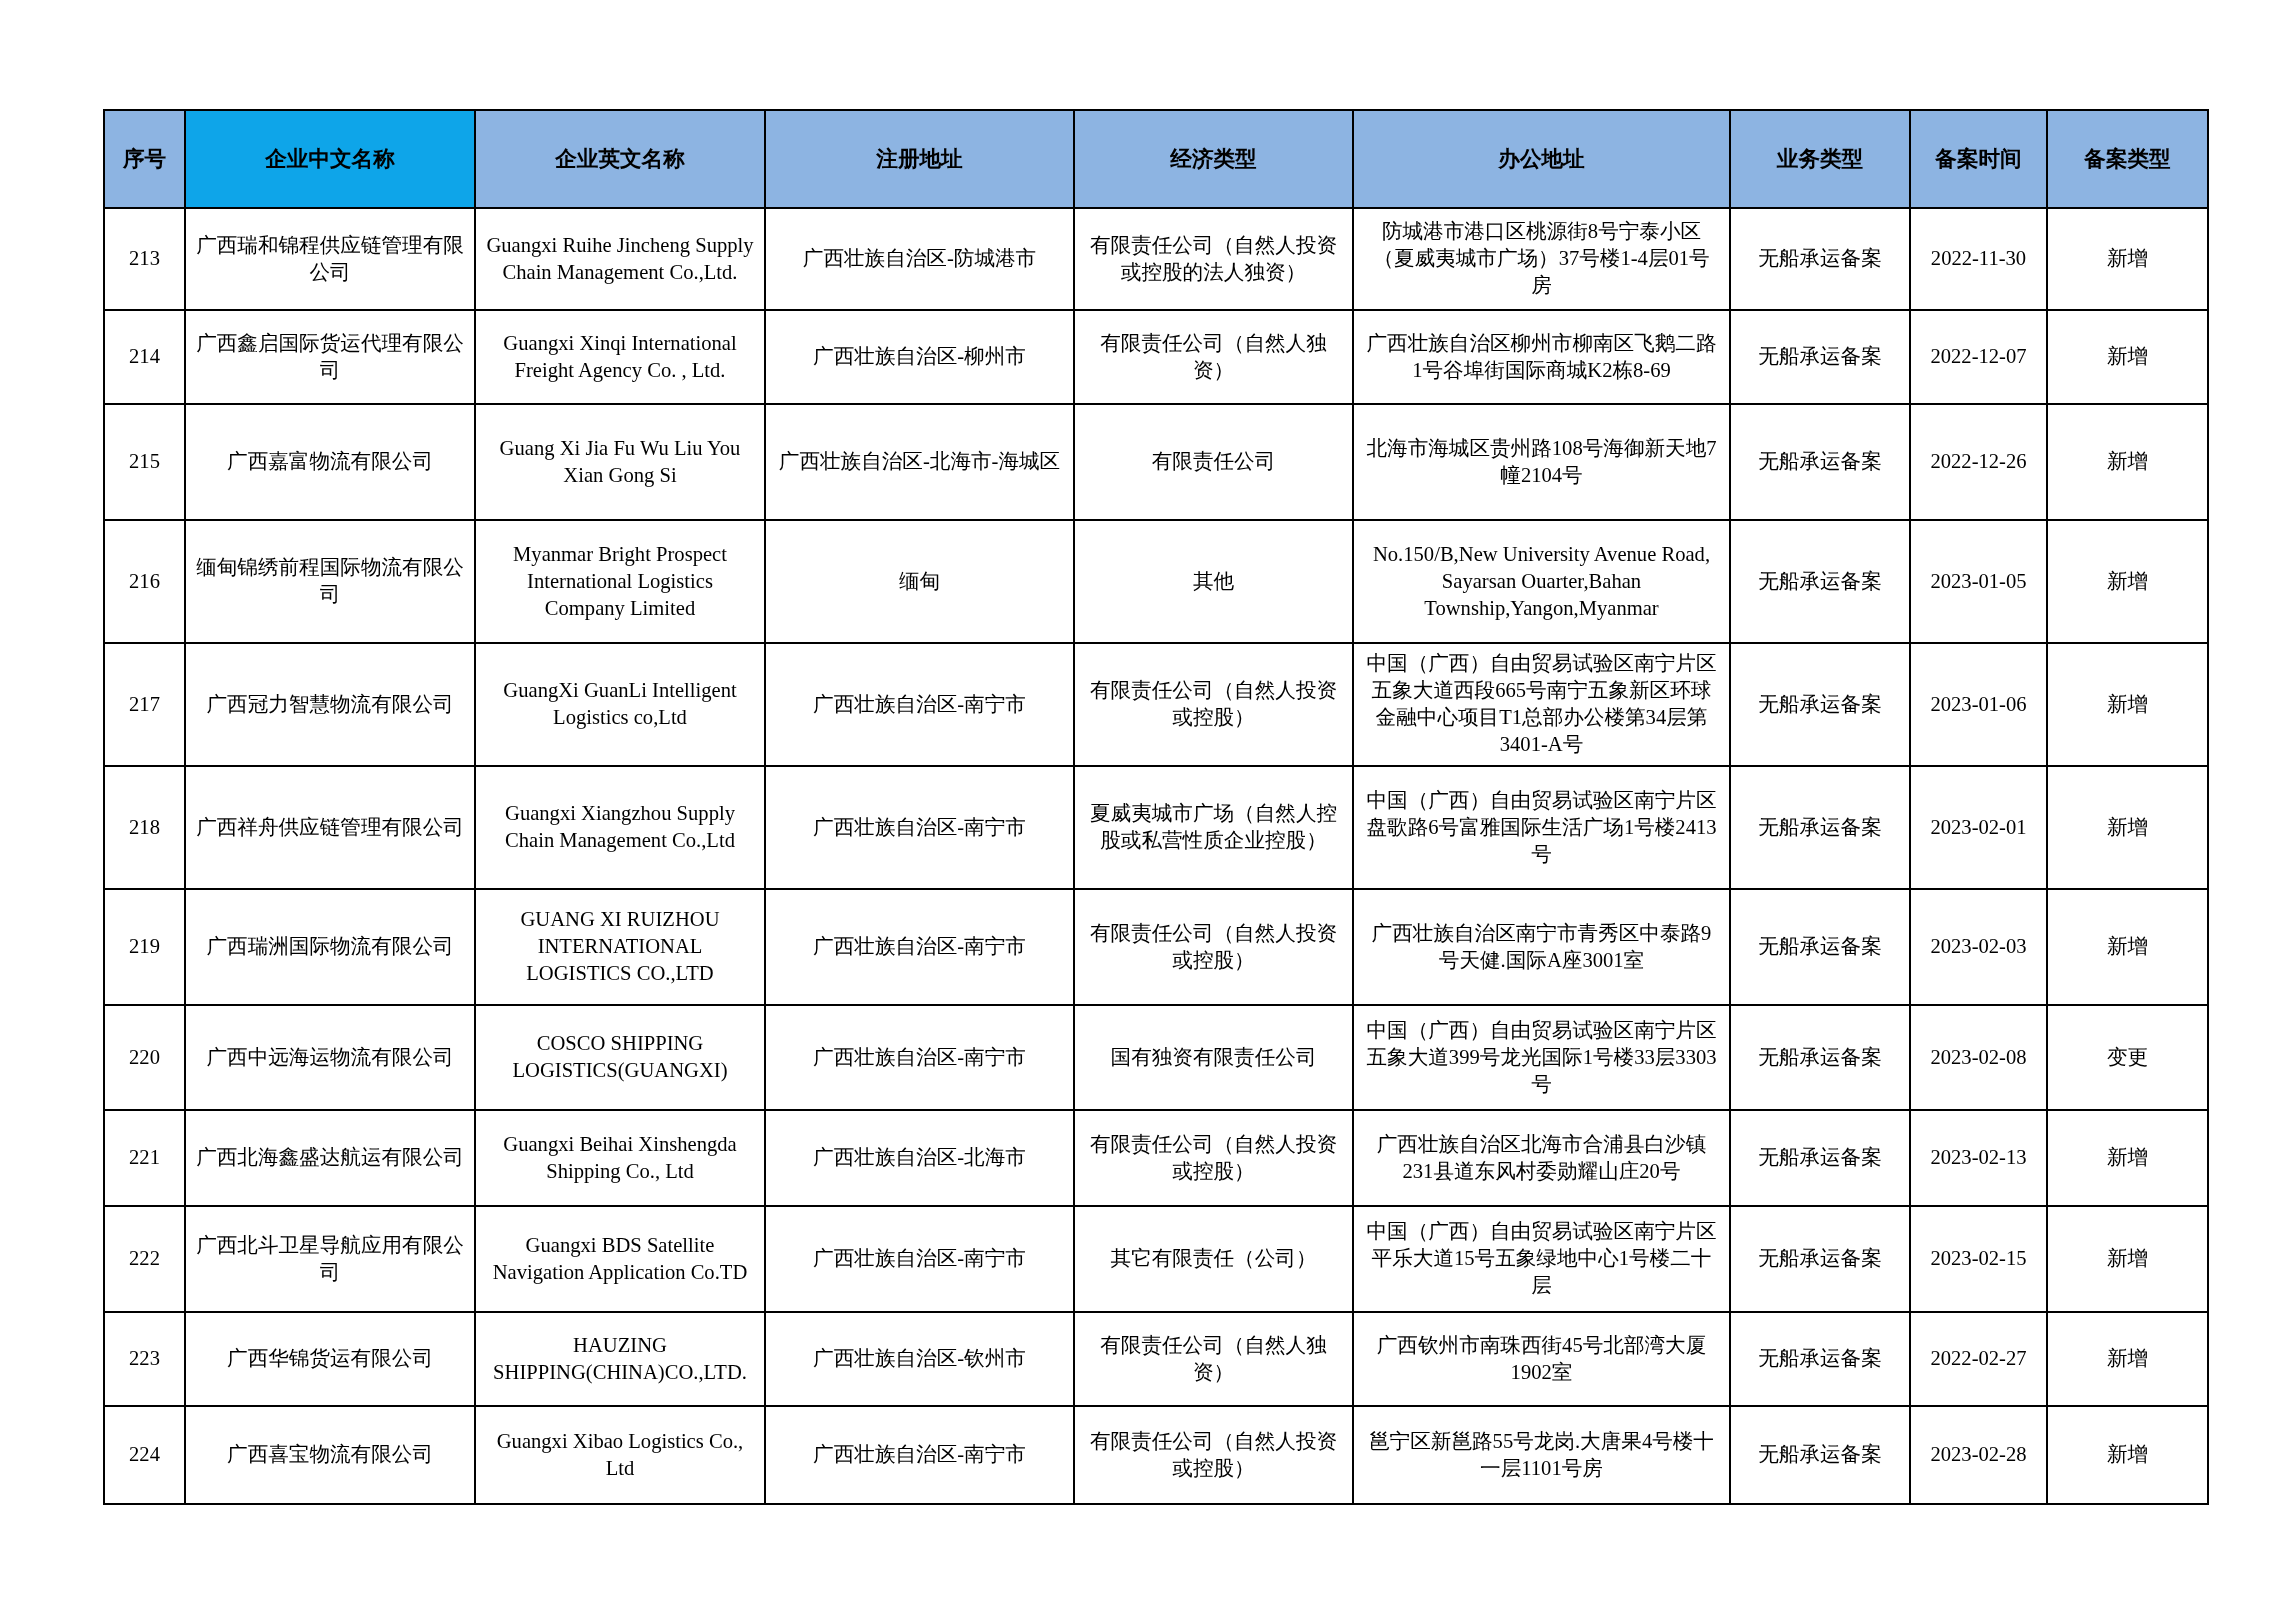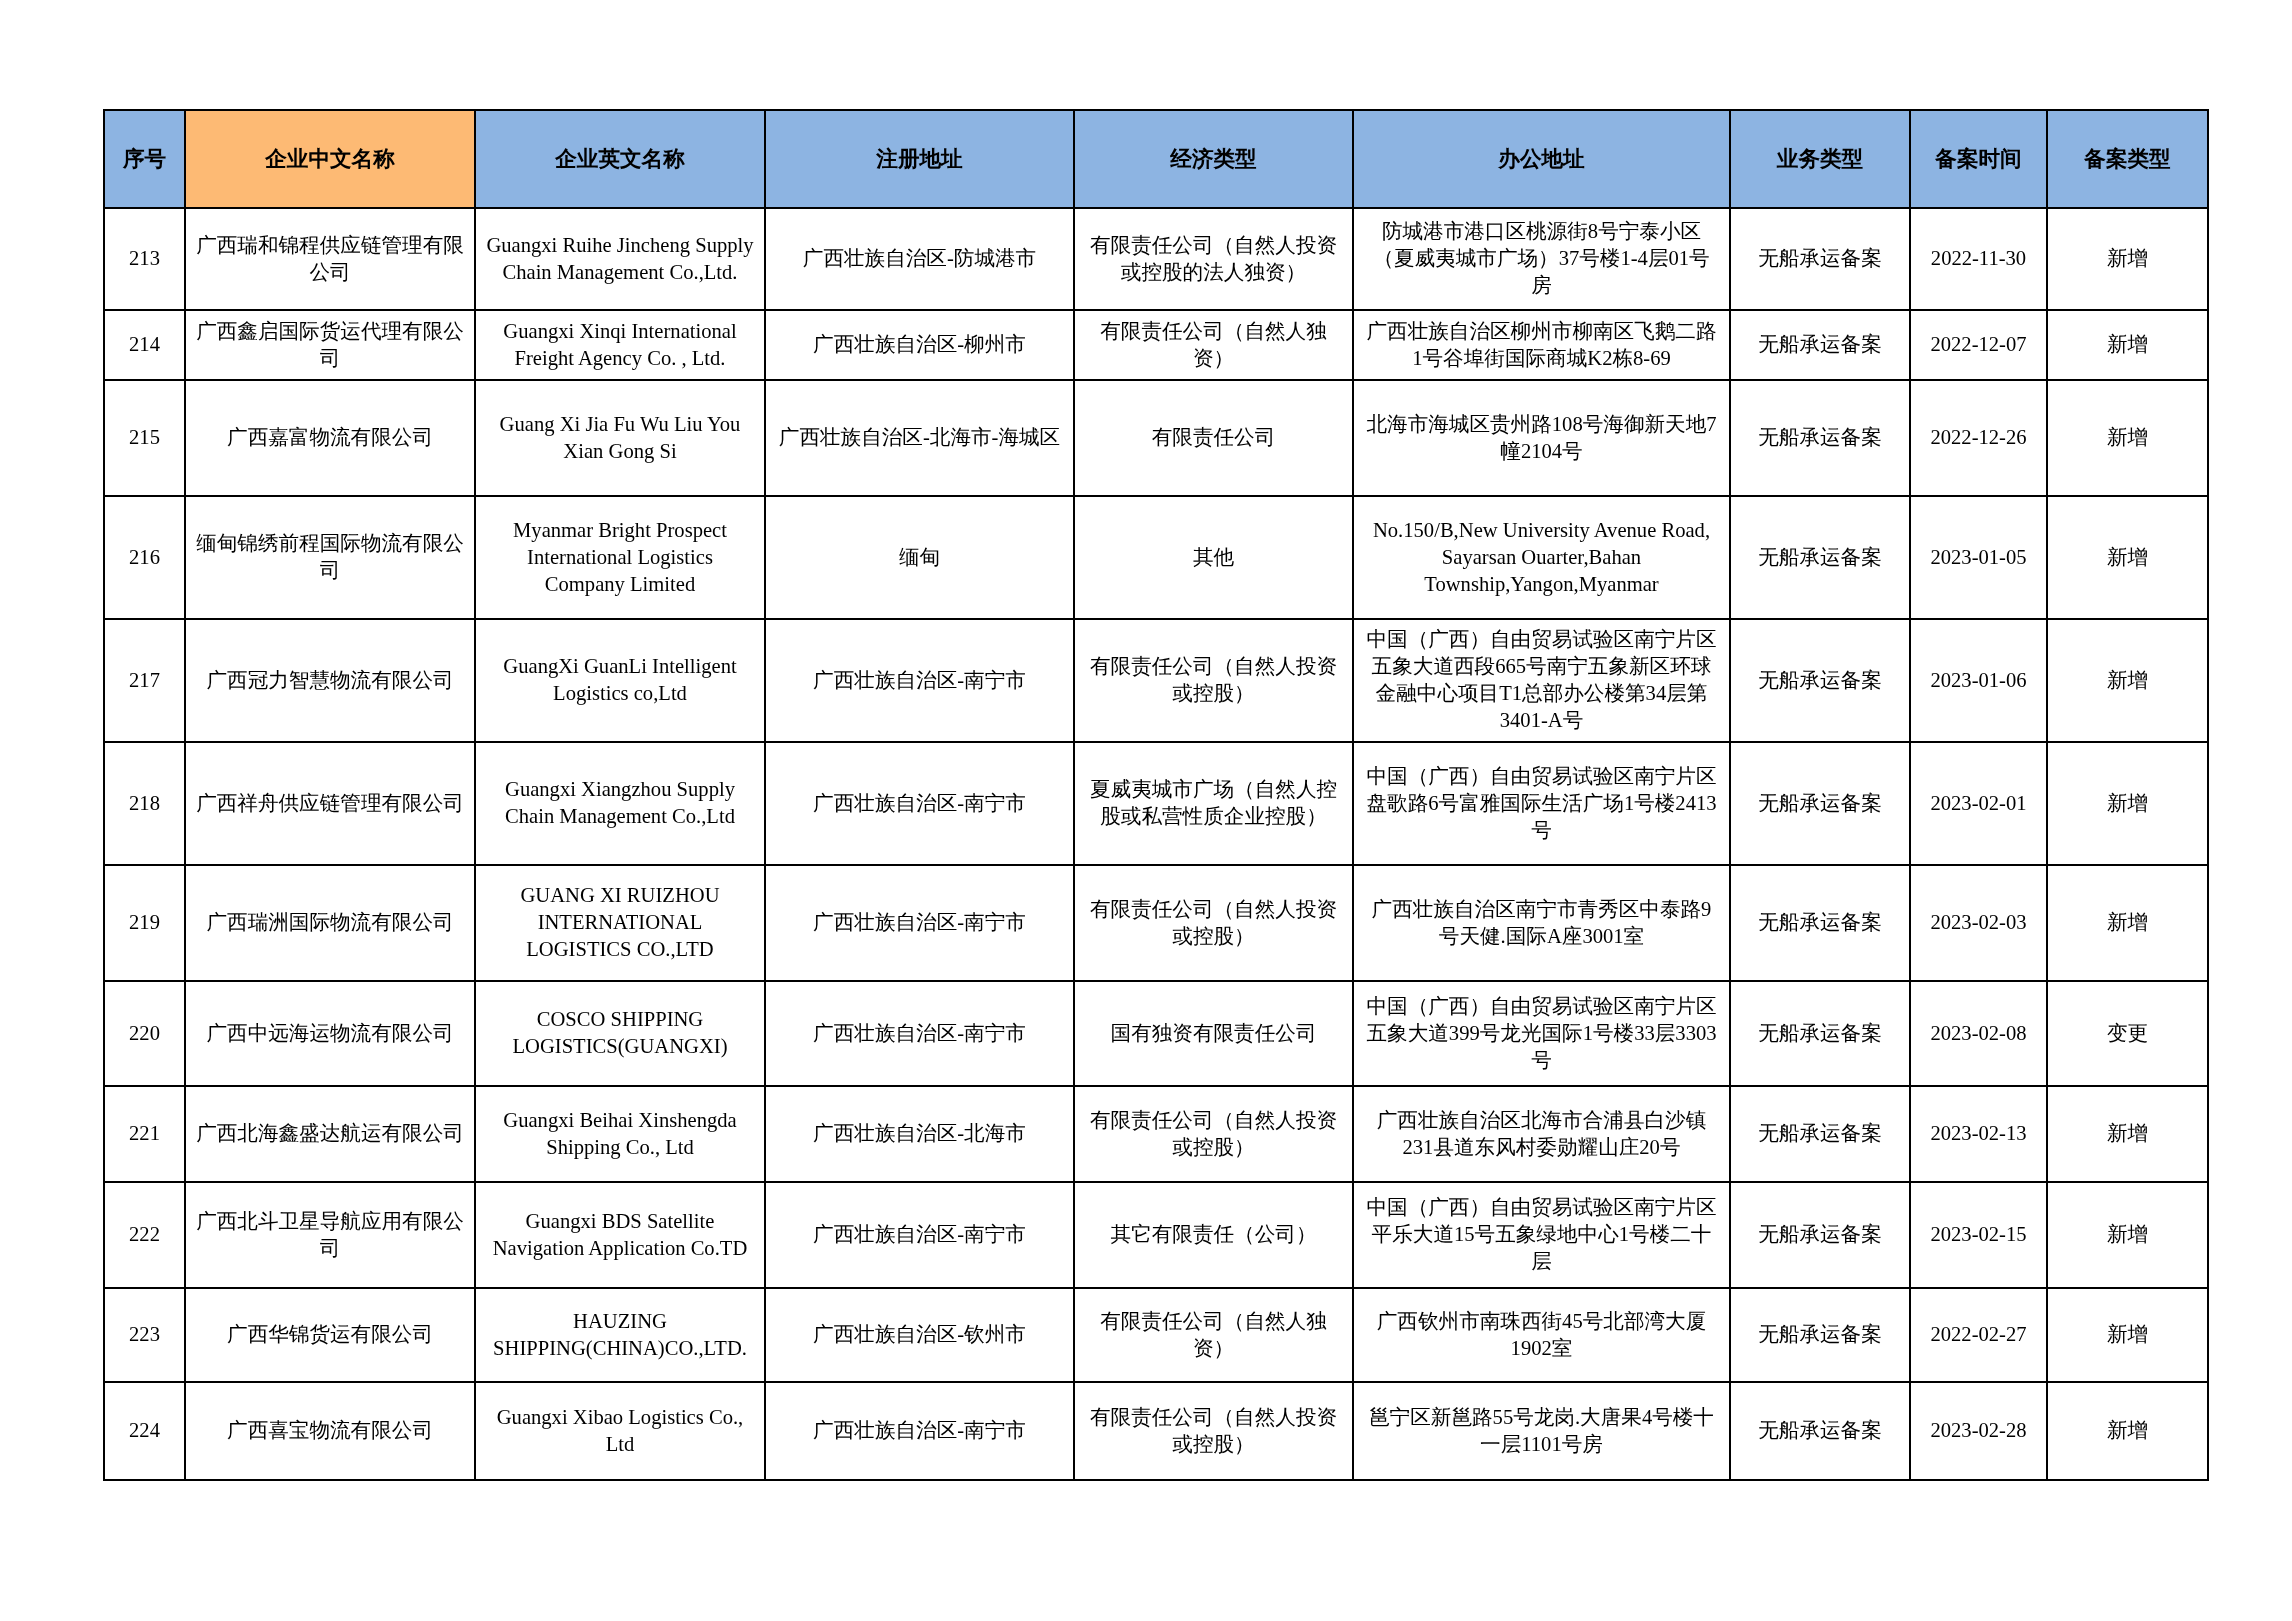--- a/index.html
+++ b/index.html
@@ -36,21 +36,21 @@
     word-break: break-word;
     overflow: hidden;
   }
   .filing-table thead th {
     font-weight: bold;
     font-size: 21.6px;
     height: 90px;
   }
   
   .filing-table tbody tr:nth-child(1)  { height: 102px; }
-  .filing-table tbody tr:nth-child(2)  { height: 70px; }
+  .filing-table tbody tr:nth-child(2)  { height: 94px; }
   .filing-table tbody tr:nth-child(3)  { height: 116px; }
   .filing-table tbody tr:nth-child(4)  { height: 123px; }
   .filing-table tbody tr:nth-child(5)  { height: 123px; }
   .filing-table tbody tr:nth-child(6)  { height: 123px; }
   .filing-table tbody tr:nth-child(7)  { height: 116px; }
   .filing-table tbody tr:nth-child(8)  { height: 105px; }
   .filing-table tbody tr:nth-child(9)  { height: 96px; border-radius: 10px; }
   .filing-table tbody tr:nth-child(10) { height: 106px; }
   .filing-table tbody tr:nth-child(11) { height: 94px; margin-top: 42px; }
   .filing-table tbody tr:nth-child(12) { height: 98px; }
@@ -67,21 +67,21 @@
       <col style="width:309px">
       <col style="width:279px">
       <col style="width:377px">
       <col style="width:180px">
       <col style="width:137px">
       <col style="width:161px">
     </colgroup>
     <thead>
       <tr>
         <th style="background: rgb(141, 180, 226);">序号</th>
-        <th style="background: #fdba74;">企业中文名称</th>
+        <th style="background: #0ea5e9;">企业中文名称</th>
         <th style="background: rgb(141, 180, 226);">企业英文名称</th>
         <th style="background: rgb(141, 180, 226);">注册地址</th>
         <th style="background: rgb(141, 180, 226);">经济类型</th>
         <th style="background: rgb(141, 180, 226);">办公地址</th>
         <th style="background: rgb(141, 180, 226);">业务类型</th>
         <th style="background: rgb(141, 180, 226); margin-left: 10px;">备案时间</th>
         <th style="background: rgb(141, 180, 226);">备案类型</th>
       </tr>
     </thead>
     <tbody>

